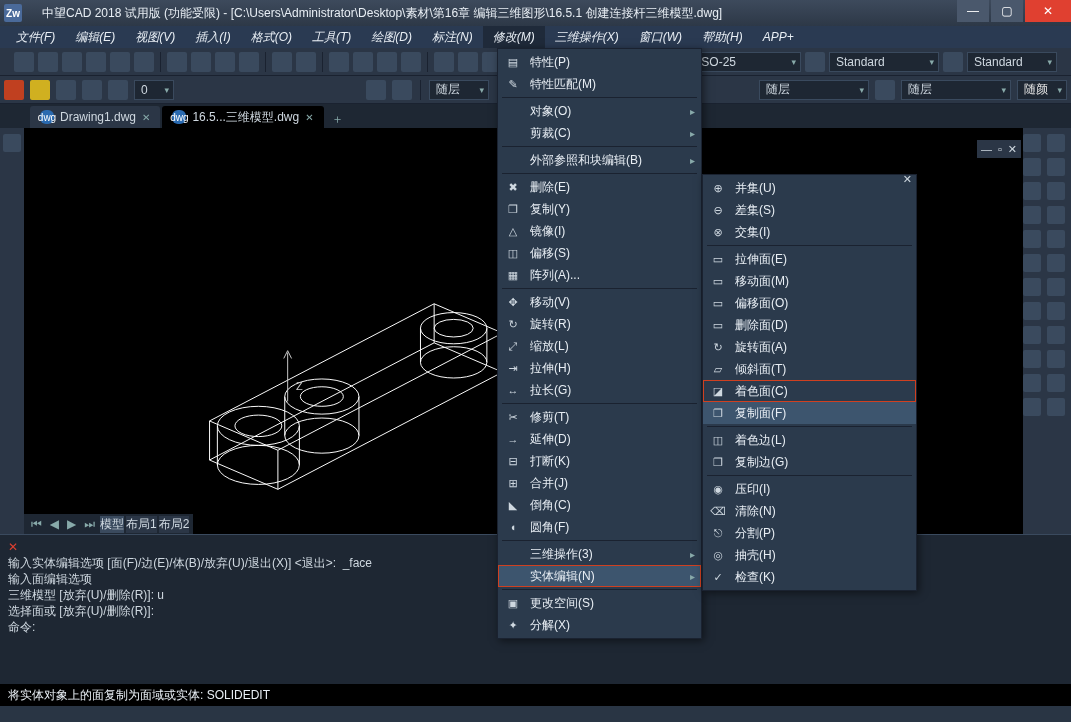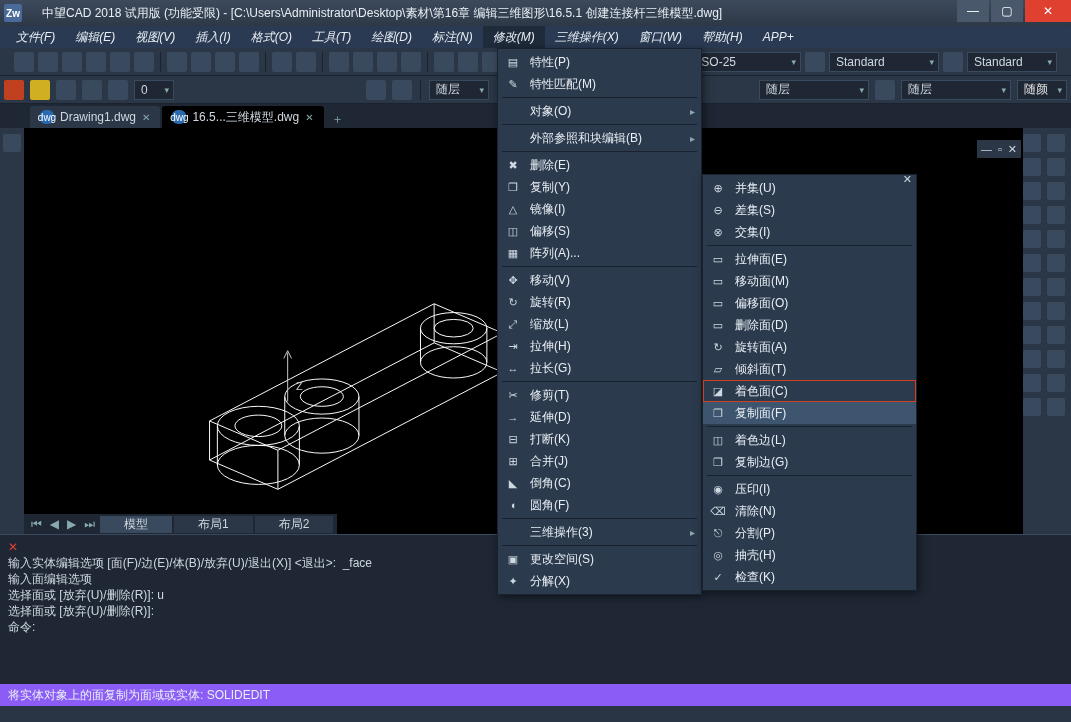--- a/index.html
+++ b/index.html
@@ -30,27 +30,27 @@
 .doc-tab .x { color: #8aa; font-size: 10px; }
 
 .workspace { position: relative; height: 406px; background: #000; }
 .canvas { position: absolute; inset: 0; }
 .side-toolbar { position: absolute; top: 0; bottom: 0; width: 24px; background: #2b3646; display: flex; flex-direction: column; align-items: center; gap: 6px; padding-top: 6px; z-index: 5; }
 .side-toolbar.left { left: 0; }
 .side-toolbar.right { right: 0; width: 48px; flex-direction: row; flex-wrap: wrap; align-content: flex-start; }
 .st-icon { width: 18px; height: 18px; background: #3a4a5e; border-radius: 2px; }
 
 .view-tabs { position: absolute; bottom: 0; left: 24px; height: 20px; display: flex; align-items: center; gap: 2px; color: #cfd8e0; font-size: 11px; background:#1e2733; padding:0 4px;}
-.view-tabs .vt { padding: 0 24px; background:#2b3646; }
+.view-tabs .vt { padding: 0 0; background:#2b3646; }
 .view-tabs .vt.active { background: #3a4a5e; }
 .view-tabs .nav { color:#8aa; padding:0 3px; }
 
 .cmdwin { height: 150px; background: #1e2733; color: #cfd8e0; font-family: monospace; font-size: 12px; padding: 4px 8px; line-height: 16px; overflow: hidden; border-top:1px solid #3a4a5e; }
 .cmdwin .line { white-space: pre-wrap; }
-.status { height: 22px; background: #8b5cf6; color: #e8eef4; display: flex; align-items: center; padding: 0 8px; font-size: 12px; }
+.status { height: 22px; background: #000000; color: #e8eef4; display: flex; align-items: center; padding: 0 8px; font-size: 12px; }
 
 
 .menu { position: absolute; background: #2b3a4c; border: 1px solid #1a2230; box-shadow: 2px 2px 8px rgba(0,0,0,.5); z-index: 100; padding: 2px 0; }
 .menu .mi { height: 22px; display: flex; align-items: center; padding: 0 28px 0 6px; color: #e8eef4; position: relative; gap: 8px; white-space: nowrap; }
 .menu .mi .ico { width: 18px; height: 18px; display: flex; align-items: center; justify-content: center; font-size: 11px; color: #cfd8e0; }
 .menu .mi.sub::after { content: "▸"; position: absolute; right: 6px; color: #8aa; font-size: 10px; }
 .menu .mi.hover, .menu .mi.highlighted { background: #3d556e; }
 .menu .sep { height: 1px; background: #1a2230; margin: 2px 4px; }
 .menu .mi.boxed { outline: 1px solid #d04020; outline-offset: -1px; }
 
@@ -230,21 +230,21 @@
     <span class="vt active">模型</span>
     <span class="vt">布局1</span>
     <span class="vt">布局2</span>
   </div>
 </div>
 
 <div class="cmdwin">
   <div class="line" style="color:#e04030">✕</div>
   <div class="line">输入实体编辑选项 [面(F)/边(E)/体(B)/放弃(U)/退出(X)] &lt;退出&gt;:  _face</div>
   <div class="line">输入面编辑选项</div>
-  <div class="line">选择面或 [放弃(U)/删除(R)]: u</div>
+  <div class="line">三维模型 [放弃(U)/删除(R)]: u</div>
   <div class="line">选择面或 [放弃(U)/删除(R)]:</div>
   <div class="line">命令:</div>
 </div>
 
 <div class="status">
   <span>将实体对象上的面复制为面域或实体: SOLIDEDIT</span>
 </div>
 
 <div class="menu" id="menu-modify" style="left:497px; top:48px; width:205px;">
     <div class="mi">
@@ -253,20 +253,24 @@
     </div>
     <div class="mi">
       <span class="ico">✎</span>
       <span>特性匹配(M)</span>
     </div>
     <div class="sep"></div>
     <div class="mi sub">
       <span class="ico"></span>
       <span>对象(O)</span>
     </div>
+    <div class="mi sub">
+      <span class="ico"></span>
+      <span>剪裁(C)</span>
+    </div>
     <div class="sep"></div>
     <div class="mi sub">
       <span class="ico"></span>
       <span>外部参照和块编辑(B)</span>
     </div>
     <div class="sep"></div>
     <div class="mi">
       <span class="ico">✖</span>
       <span>删除(E)</span>
     </div>
@@ -329,20 +333,24 @@
       <span>倒角(C)</span>
     </div>
     <div class="mi">
       <span class="ico">◖</span>
       <span>圆角(F)</span>
     </div>
     <div class="sep"></div>
     <div class="mi sub">
       <span class="ico"></span>
       <span>三维操作(3)</span>
+    </div>
+    <div class="mi sub highlighted boxed">
+      <span class="ico"></span>
+      <span>实体编辑(N)</span>
     </div>
     <div class="sep"></div>
     <div class="mi">
       <span class="ico">▣</span>
       <span>更改空间(S)</span>
     </div>
     <div class="mi">
       <span class="ico">✦</span>
       <span>分解(X)</span>
     </div>

